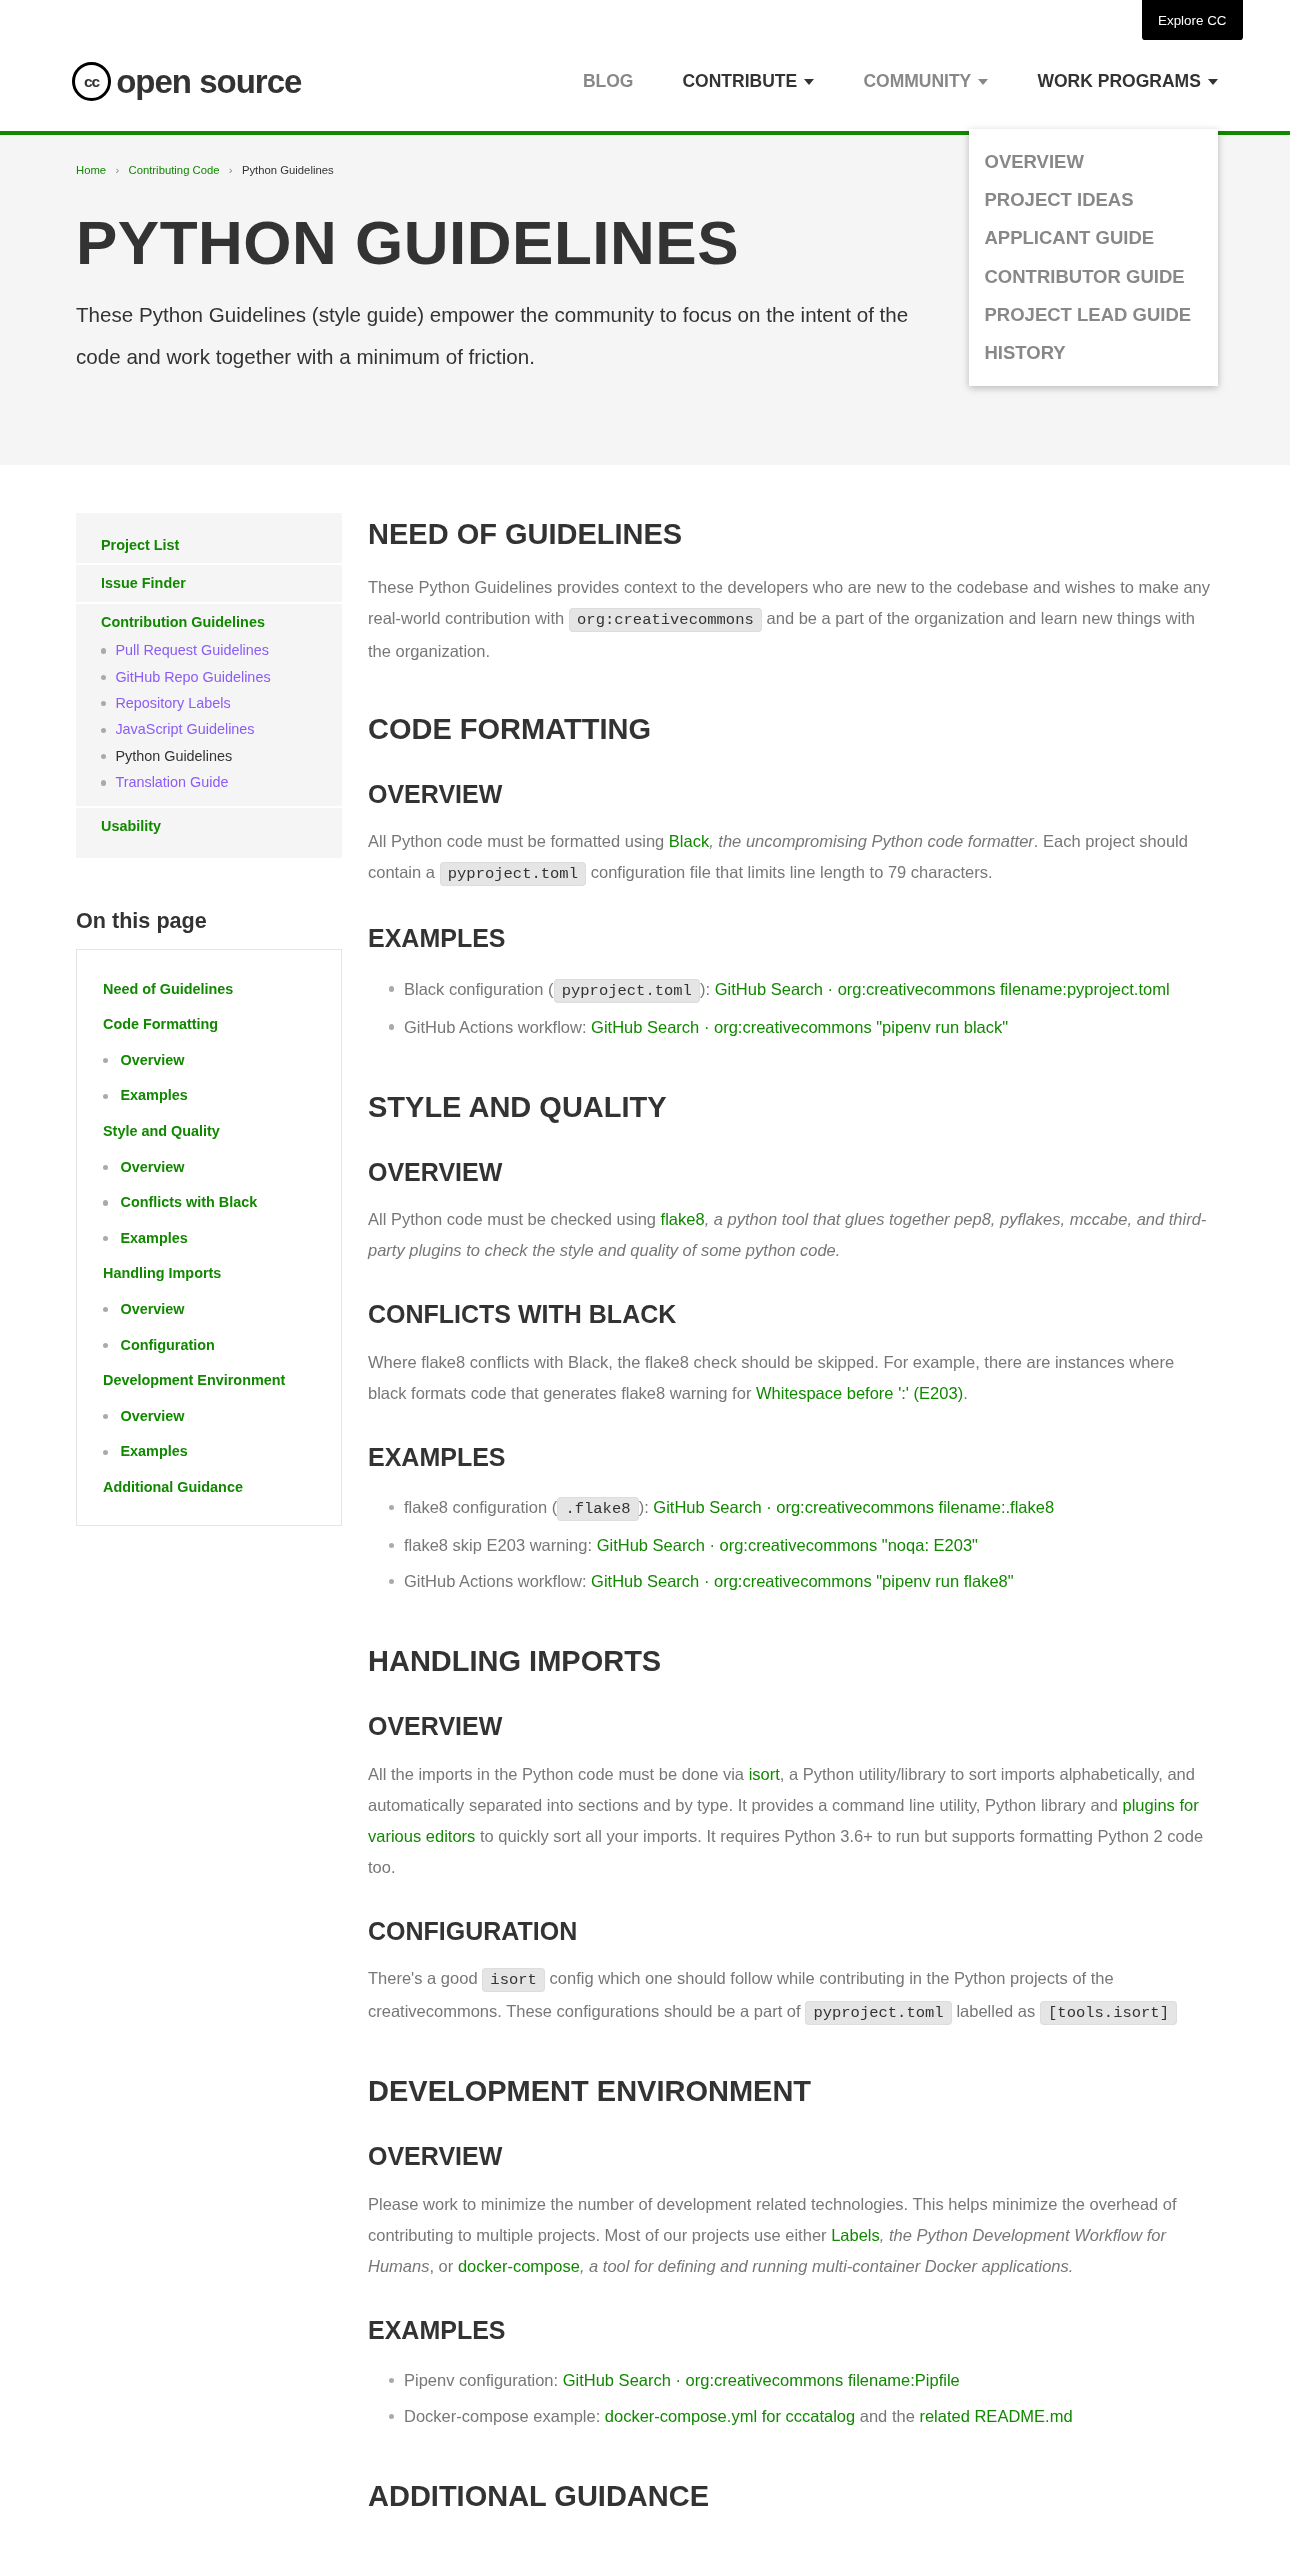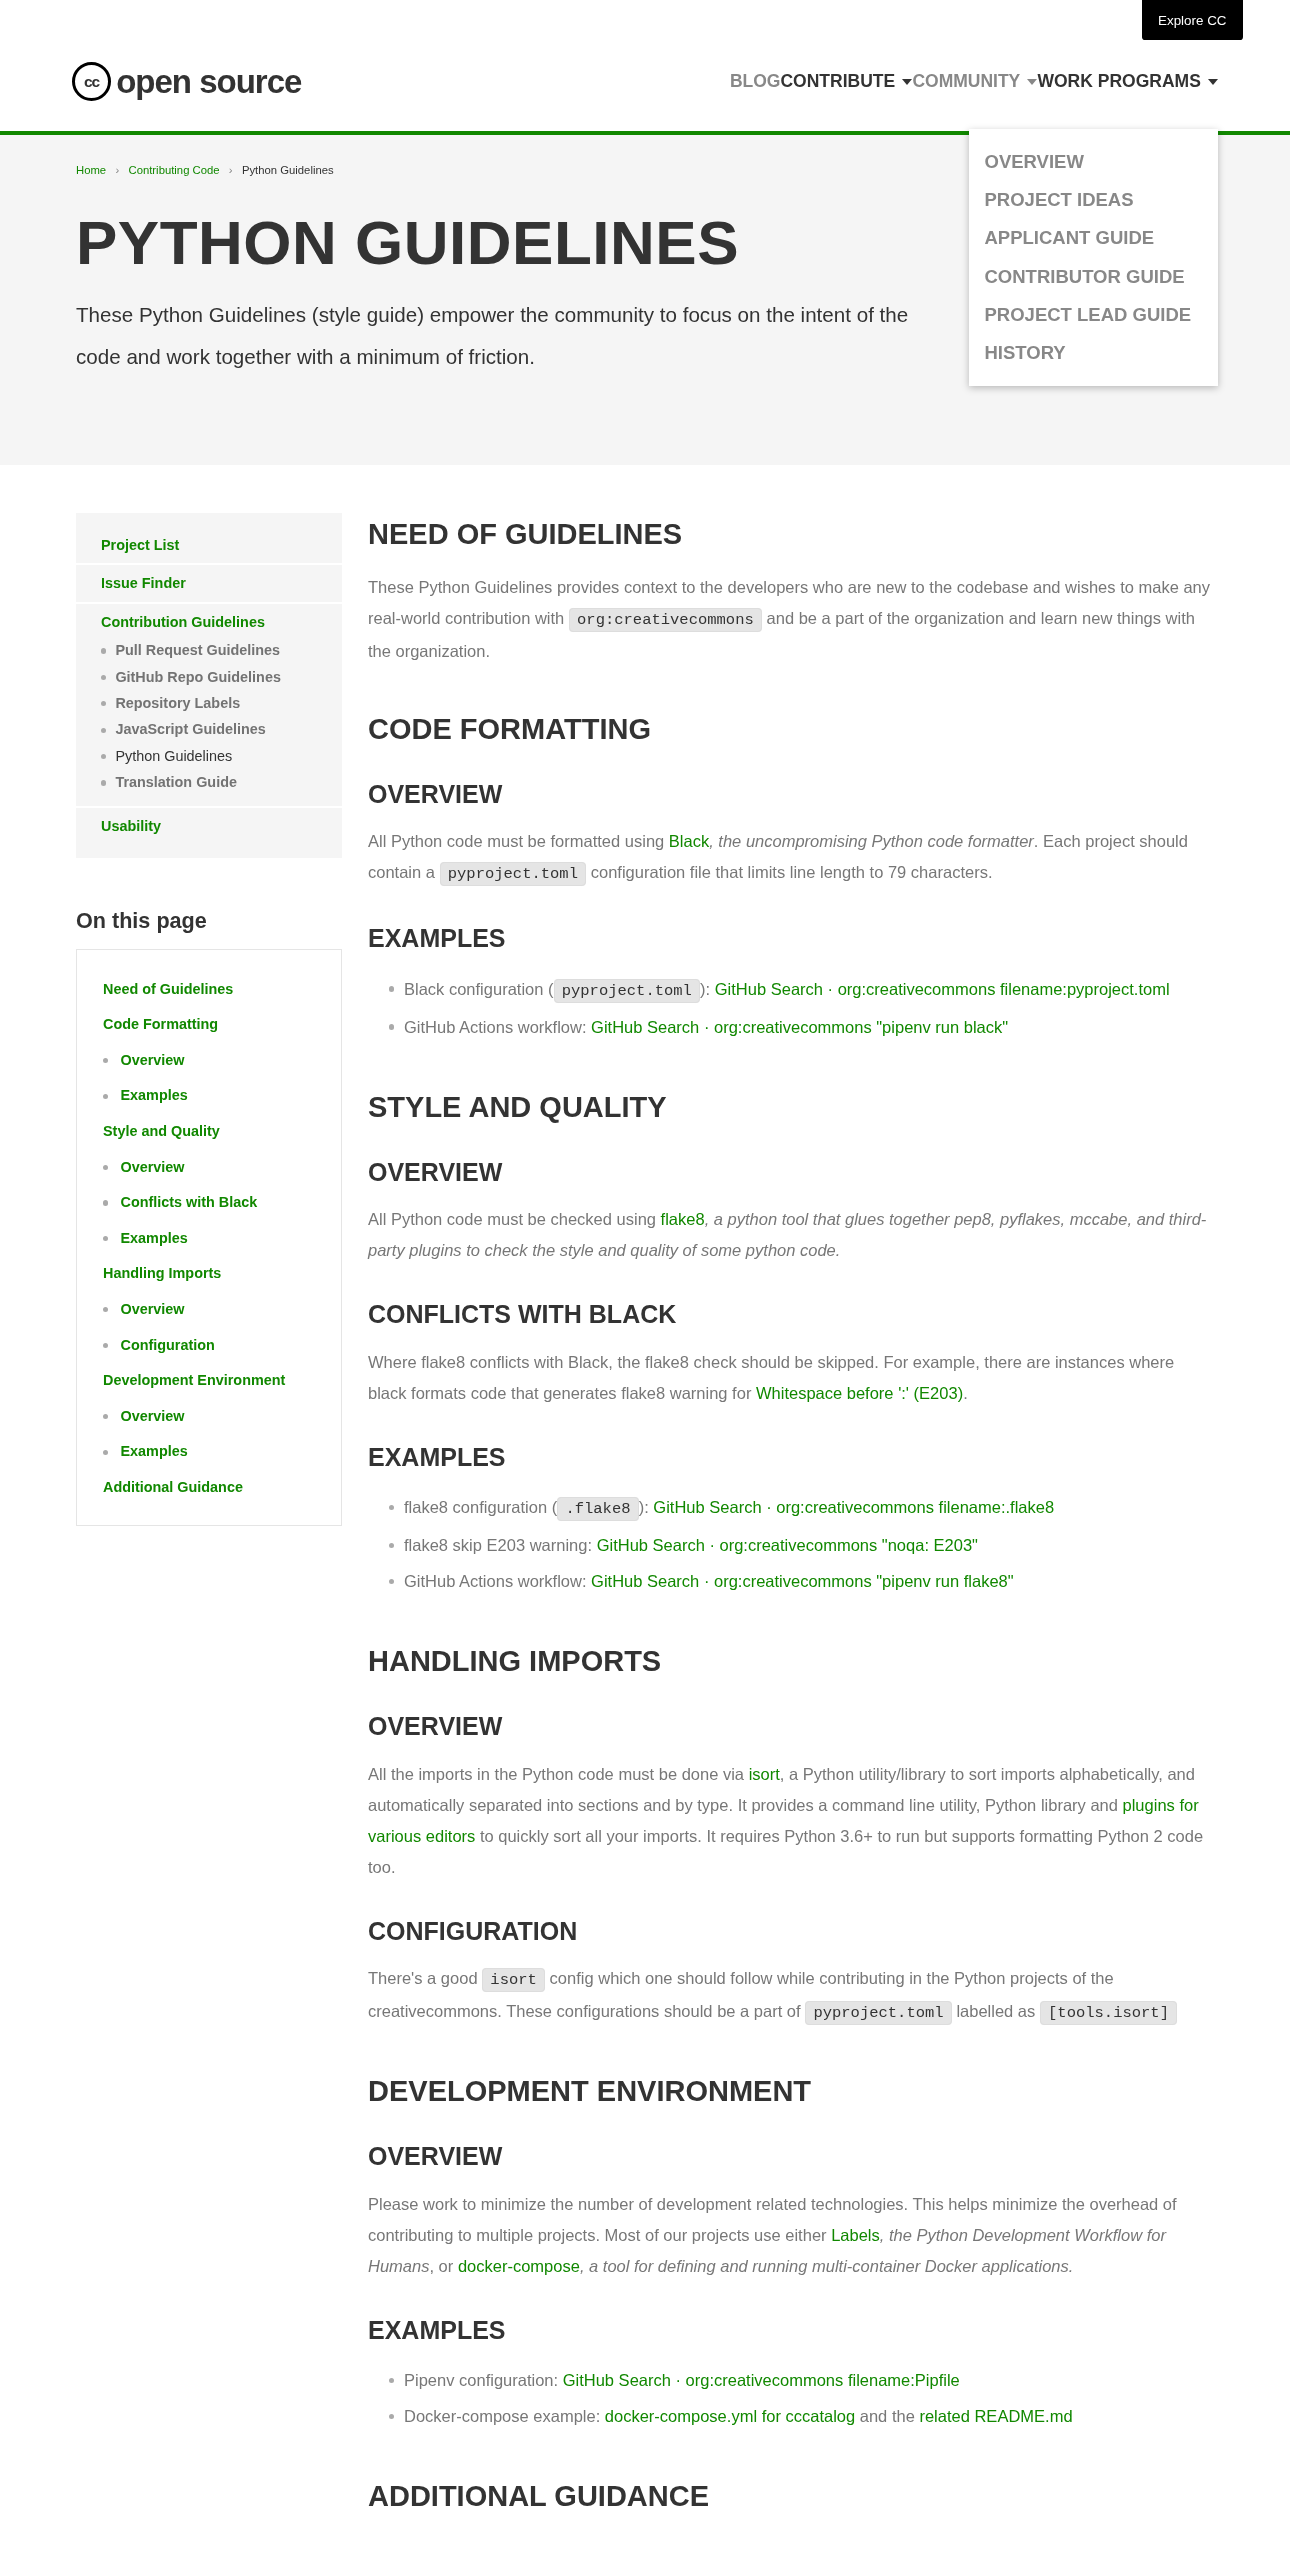--- a/index.html
+++ b/index.html
@@ -4,41 +4,41 @@
 <style>
 *{box-sizing:border-box;margin:0;padding:0}
 body{width:1290px;background:#fff;font-family:"Liberation Sans",sans-serif;color:#333}
 a{color:#118800;text-decoration:none}
 .topbar{height:32px;position:relative}
 .explore-btn{position:absolute;right:47px;top:0;height:40px;padding:0 16.5px;background:#000;color:#fff;font-size:13.4px;display:flex;align-items:center;border-radius:0 0 3.1px 3.1px}
 .header{height:99px;display:flex;align-items:center;padding:0 72px;position:relative}
 .logo{display:flex;align-items:flex-end;gap:5.2px}
 .logo .cc{width:39px;height:39px;border:3.6px solid #000;border-radius:50%;display:flex;align-items:center;justify-content:center;font-weight:bold;font-size:15.5px;letter-spacing:-1px}
 .logo .txt{font-size:33px;font-weight:bold;letter-spacing:-1px}
-.nav{margin-left:auto;display:flex;font-size:17.5px;font-weight:bold;text-transform:uppercase}
+.nav{margin-left:auto;display:flex;gap:49px;font-size:17.5px;font-weight:bold;text-transform:uppercase}
 .nav .item{display:flex;align-items:center;gap:7.2px}
 .nav .item.grey{color:#888}
 .nav .item.dark{color:#333}
 .caret{width:0;height:0;border-left:5.2px solid transparent;border-right:5.2px solid transparent;border-top:6.2px solid currentColor}
 .greenline{height:4.1px;background:#118800}
 .dropdown{position:absolute;top:97px;right:72px;width:249px;background:#fff;box-shadow:0 2.1px 7.2px rgba(0,0,0,.25);padding:13.4px 15.5px;z-index:5}
 .dropdown div{font-size:18.5px;font-weight:bold;color:#888;padding:8.2px 0;text-transform:uppercase}
 .hero{background:#f5f5f5;padding:29px 76px 62px;height:330px}
 .crumbs{display:flex;align-items:center;gap:9.3px;font-size:11.3px}
 .crumbs .cur{color:#333}
 .crumbs .sep{color:#888}
 .hero h1{font-size:62px;font-weight:bold;margin-top:31px;letter-spacing:0.5px}
 .hero p{font-size:20.6px;line-height:42px;margin-top:15.5px;width:855px;color:#333}
 .body{display:flex;padding:48px 76px 0;gap:26px}
 .side{width:266px;flex-shrink:0}
 .sidebox{background:#f5f5f5;padding:13.4px 0}
 .sidebox .grp{padding:10.3px 25px;font-size:14.4px;font-weight:bold;color:#118800;border-bottom:2.1px solid #fff}
 .sidebox .grp:last-child{border-bottom:none}
 .sidebox ul{list-style:none;margin-top:7.2px}
-.sidebox li{font-size:14.4px;padding:5.2px 0 5.2px 14.4px;position:relative;font-weight:bold;color:#737373}
+.sidebox li{font-size:14.4px;padding:5.2px 0 5.2px 14.4px;position:relative;font-weight:normal;color:#8b5cf6}
 .sidebox li::before{content:"";position:absolute;left:0;top:11.3px;width:5.2px;height:5.2px;border-radius:50%;background:#aaa}
 .sidebox li.cur{color:#333;font-weight:normal}
 .otp h3{font-size:21.6px;font-weight:bold;margin:50px 0 15.5px}
 .otpbox{border:1px solid #e5e5e5;padding:20.6px 26px}
 .otpbox div{font-size:14.4px;font-weight:bold;color:#118800;padding:9.8px 0;position:relative}
 .otpbox div.sub{padding-left:17.5px}
 .otpbox div.sub::before{content:"";position:absolute;left:0;top:16px;width:5.2px;height:5.2px;border-radius:50%;background:#aaa}
 .main{flex:1;width:845px}
 .main h2{font-size:29px;font-weight:bold;margin:5.2px 0 20.6px;text-transform:uppercase}
 .main h3{font-size:25px;font-weight:bold;margin:34px 0 17.5px;text-transform:uppercase}

